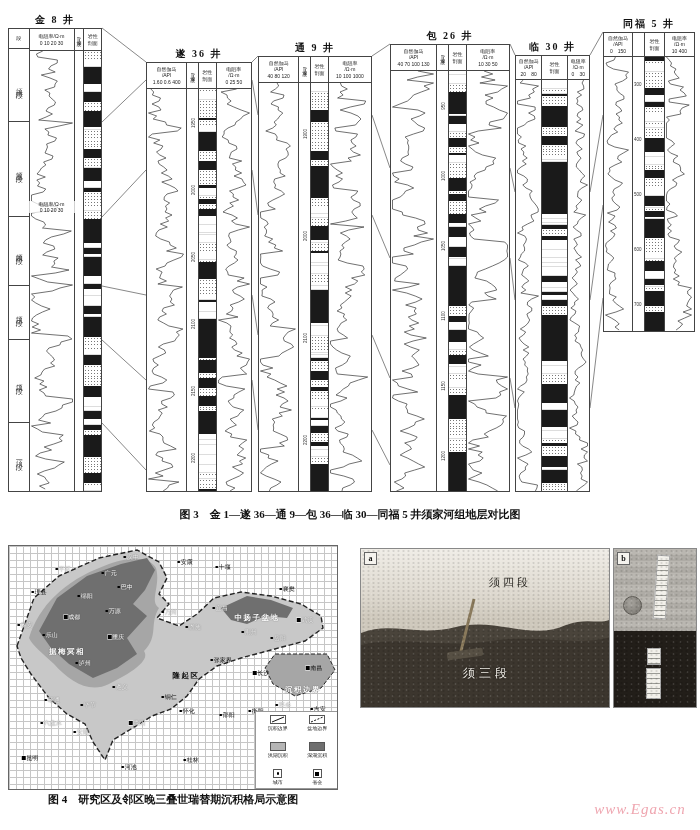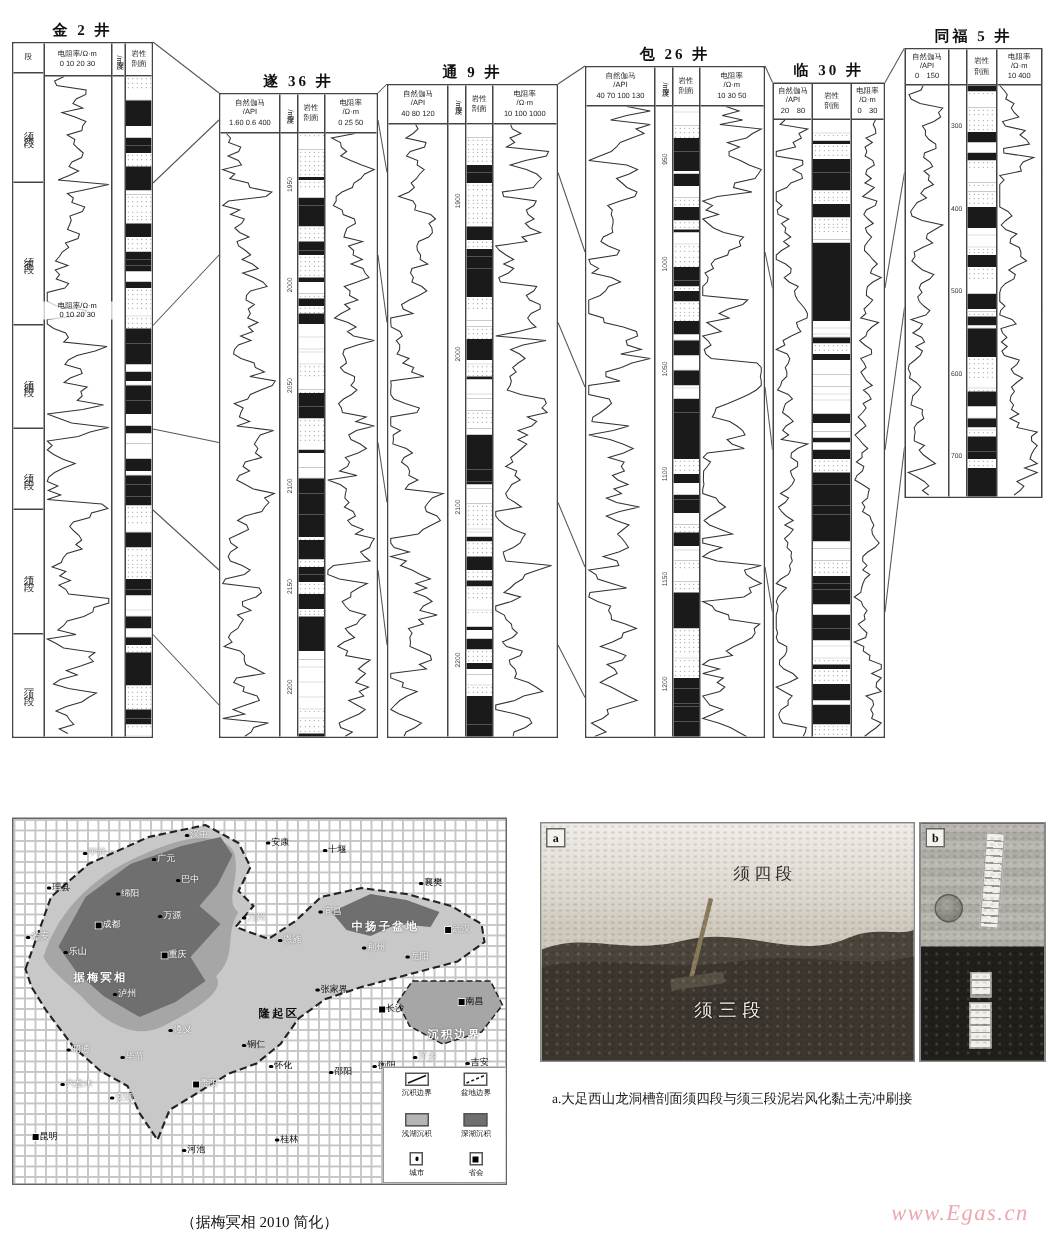--- a/index.html
+++ b/index.html
@@ -141,21 +141,21 @@
         <line x1="390" y1="465" x2="510" y2="465" stroke="#555" stroke-width="0.7"></line>
         <line x1="515" y1="192" x2="590" y2="192" stroke="#555" stroke-width="0.7"></line>
         <line x1="515" y1="300" x2="590" y2="300" stroke="#555" stroke-width="0.7"></line>
         <line x1="515" y1="408" x2="590" y2="408" stroke="#555" stroke-width="0.7"></line>
         <line x1="603" y1="115" x2="695" y2="115" stroke="#555" stroke-width="0.7"></line>
         <line x1="603" y1="205" x2="695" y2="205" stroke="#555" stroke-width="0.7"></line>
         <line x1="603" y1="298" x2="695" y2="298" stroke="#555" stroke-width="0.7"></line>
       </svg>
 
     <div class="well" style="left:8px;top:28px;width:94px;height:464px">
-      <div class="wtitle">金 2 井</div>
+      <div class="wtitle">金 8 井</div>
       <div class="cols">
         <div class="col" style="width:20px">
           <div class="chead h22">段</div>
           <div style="flex:1;display:flex;flex-direction:column">
             <div class="mrow" style="height:72px">
                 <span class="mlabel">须六段</span>
               </div>
             <div class="mrow" style="height:95px">
                 <span class="mlabel">须五段</span>
               </div>
@@ -789,20 +789,21 @@
               <span>10 400</span>
           </div>
           <svg class="curve" width="28" height="274">
               <path d="M1.5,0 L4.2,3 L6.5,6 L5.5,9 L11.0,12 L9.2,15 L11.1,18 L14.2,21 L3.4,24 L5.3,27 L18.5,30 L15.0,33 L19.2,36 L21.3,39 L4.1,42 L4.2,45 L24.2,48 L17.1,51 L15.0,54 L15.9,57 L1.5,60 L4.4,63 L1.5,66 L1.5,69 L1.5,72 L1.5,75 L1.5,78 L1.5,81 L7.0,84 L9.6,87 L5.5,90 L2.5,93 L5.5,96 L12.9,99 L8.9,102 L8.3,105 L14.5,108 L15.6,111 L15.5,114 L19.4,117 L12.6,120 L7.5,123 L11.9,126 L10.9,129 L5.3,132 L2.4,135 L1.5,138 L1.5,141 L1.5,144 L5.0,147 L2.1,150 L1.5,153 L9.7,156 L12.4,159 L2.3,162 L3.4,165 L6.3,168 L2.6,171 L6.5,174 L2.9,177 L4.6,180 L14.5,183 L12.9,186 L9.1,189 L11.0,192 L16.8,195 L12.8,198 L9.3,201 L11.3,204 L9.0,207 L8.4,210 L10.7,213 L9.3,216 L14.2,219 L8.3,222 L14.4,225 L12.9,228 L26.5,231 L22.6,234 L22.8,237 L26.5,240 L24.2,243 L22.6,246 L21.7,249 L26.5,252 L18.1,255 L26.5,258 L19.7,261 L12.9,264 L17.6,267 L15.1,270 L11.1,273 " fill="none" stroke="#333" stroke-width="0.7"></path>
             </svg>
         </div>
       </div>
     </div>
   </section>
 
+  <div class="cap" style="left:0;top:507px;width:700px">图 3　金 1—遂 36—通 9—包 36—临 30—同福 5 井须家河组地层对比图</div>
 
   <div class="fig4">
     <svg class="mapsvg" width="330" height="245">
       <path d="M8,100 L25,52 L50,30 L90,12 L128,4 L150,16 L158,32 L150,48 L160,58 L148,72 L170,80 L188,68 L205,52 L232,46 L262,50 L292,58 L312,70 L314,82 L296,95 L262,104 L232,112 L208,120 L190,133 L178,150 L162,163 L143,170 L122,183 L104,194 L96,214 L84,196 L76,178 L58,168 L40,152 L22,128 L12,112 Z" fill="#c8c8c8" stroke="none"></path>
       <path d="M20,92 C30,60 55,35 95,20 C120,10 140,10 147,22 C152,40 140,55 150,62 C140,78 150,90 135,105 C142,115 120,128 100,138 C80,148 60,135 45,118 C32,106 24,100 20,92 Z" fill="#a6a6a6" stroke="none"></path>
       <path d="M30,85 L48,52 L78,30 L112,18 L138,12 L146,24 L136,44 L124,58 L138,70 L118,92 L128,108 L108,122 L84,132 L60,118 L42,102 Z" fill="#6f6f6f" stroke="none"></path>
       <path d="M212,62 L238,50 L262,54 L284,62 L278,72 L256,70 L238,78 L222,74 Z" fill="#6f6f6f" stroke="none"></path>
       <path d="M266,108 L318,108 L326,124 L312,142 L286,150 L264,138 L256,122 Z" fill="#a6a6a6" stroke="#222" stroke-width="1" stroke-dasharray="4,2"></path>
       <path d="M8,100 L25,52 L50,30 L90,12 L128,4 L150,16 L158,32 L150,48 L160,58 L148,72 L170,80 L188,68 L205,52 L232,46 L262,50 L292,58 L312,70 L314,82 L296,95 L262,104 L232,112 L208,120 L190,133 L178,150 L162,163 L143,170 L122,183 L104,194 L96,214 L84,196 L76,178 L58,168 L40,152 L22,128 L12,112 Z" fill="none" stroke="#222" stroke-width="1.4" stroke-dasharray="5,2.5"></path>
     </svg>
@@ -1016,21 +1017,21 @@
         <div class="litem">
           <span class="csym">
               <span class="csq"></span>
             </span>
           <span class="llab">省会</span>
         </div>
       </div>
     </div>
   </div>
 
-  <div class="capsub" style="left:0;top:808px;width:346px">（据梅冥相 2010 简化）</div>
+  <div class="cap" style="left:0;top:792px;width:346px">图 4　研究区及邻区晚三叠世瑞替期沉积格局示意图</div>
 
   <section>
     <div class="photo photo-a">
       <svg width="250" height="160" style="position:absolute;left:0;top:0">
         <path d="M0,84 C30,72 55,88 95,78 C135,68 170,92 205,76 C225,68 240,76 250,70 L250,160 L0,160 Z" fill="#4a443b"></path>
         <path d="M0,96 C40,86 80,100 130,92 C175,85 215,98 250,88 L250,160 L0,160 Z" fill="#3c362e"></path>
         <line x1="113" y1="50" x2="99" y2="106" stroke="#8a7a5c" stroke-width="3"></line>
         <rect x="86" y="101" width="36" height="8" rx="2" transform="rotate(-8 104 105)" fill="#575044"></rect>
       </svg>
       <div class="ptex"></div>
@@ -1043,16 +1044,15 @@
       <div class="pb-top"></div>
       <div class="pb-coin"></div>
       <div class="pstrip pb-s1"></div>
       <div class="pstrip pb-s2"></div>
       <div class="pstrip pb-s3"></div>
       <div class="ptex"></div>
       <div class="ptag">b</div>
     </div>
   </section>
 
-  <div class="note" style="left:368px;top:726px;width:330px">a.大足西山龙洞槽剖面须四段与须三段泥岩风化黏土壳冲刷接</div>
 
   <div class="watermark">www.Egas.cn</div>
 </div>
 
 </body></html>

